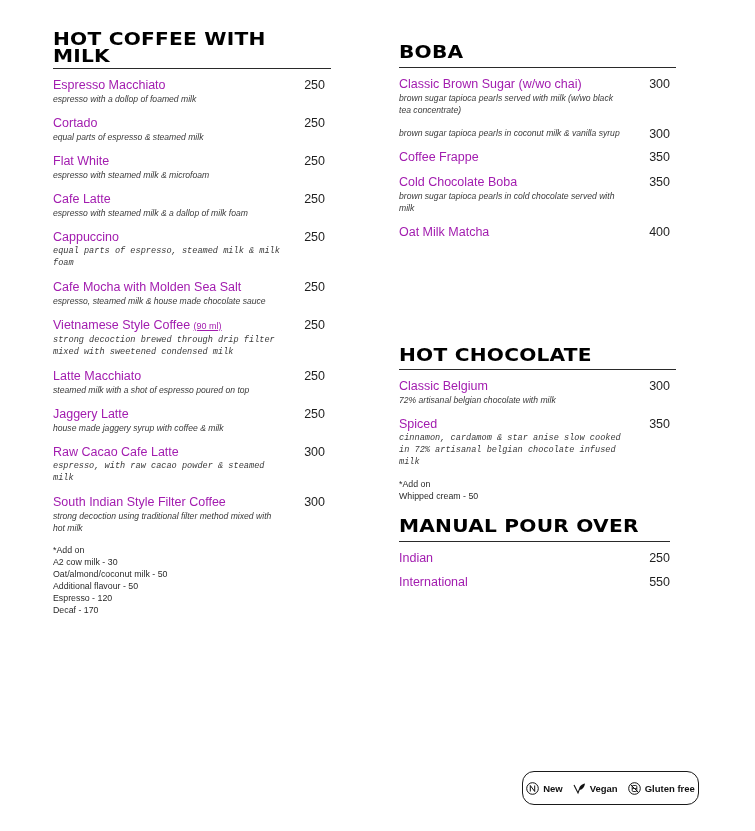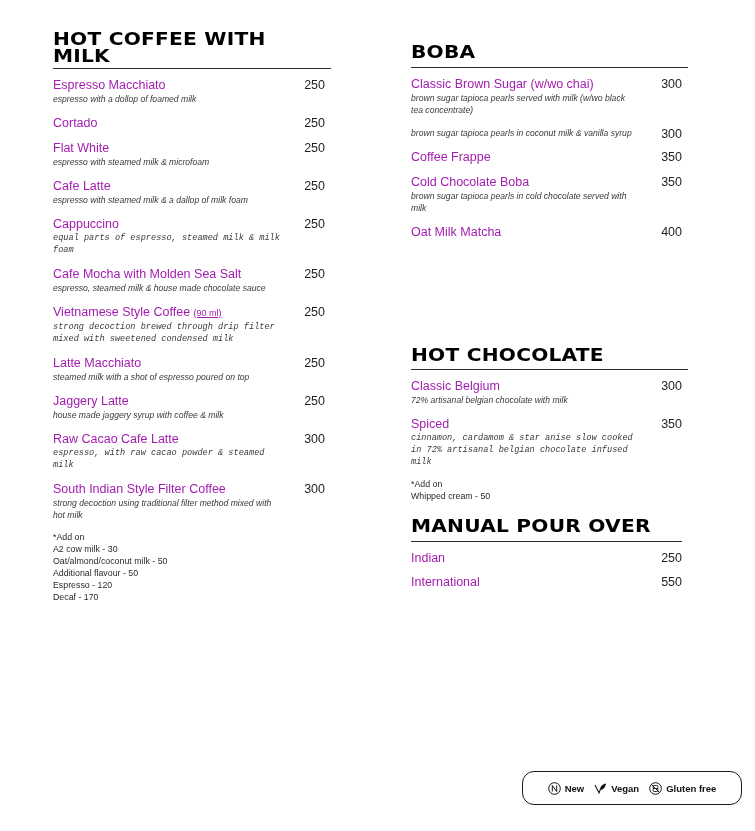--- a/index.html
+++ b/index.html
@@ -1,21 +1,21 @@
 <!DOCTYPE html>
 <html><head>
 <meta charset="utf-8">
 <style>
   * { box-sizing: border-box; margin: 0; padding: 0; }
   html, body { width: 755px; height: 831px; background: #ffffff; overflow: hidden; }
   body { position: relative; font-family: "Liberation Sans", "DejaVu Sans", sans-serif; color: #1a1a1a; }
 
   .col { position: absolute; top: 0; }
   .col-left { left: 53px; width: 278px; }
-  .col-right { left: 399px; width: 277px; margin-left: 12px; }
+  .col-right { left: 399px; width: 277px; }
 
   .section-title {
     font-family: "DejaVu Sans", sans-serif;
     font-weight: 900;
     font-size: 18px;
     line-height: 16px;
     letter-spacing: 0.2px;
     text-transform: uppercase;
     color: #000;
     transform: scaleX(1.12);
@@ -27,21 +27,21 @@
   .item { position: relative; margin-bottom: 11px; }
   .item-name { font-size: 12.5px; line-height: 14px; color: #a21caf; }
   .item-name .small { font-size: 9px; text-decoration: underline; }
   .item-price { font-size: 12.5px; line-height: 14px; color: #1f1f1f; position: absolute; right: 6px; top: 0; }
   .item-desc { font-size: 8.6px; line-height: 12px; font-style: italic; color: #3a3a3a; width: 222px; margin-top: 1px; }
   .item-desc.wide { width: 230px; font-family: Liberation Mono, monospace; }
 
   .addon { font-size: 8.8px; line-height: 12px; color: #2a2a2a; margin-top: -1px; }
 
   .legend {
-    position: absolute; left: 522px; top: 771px; width: 220px; height: 34px;
+    position: absolute; left: 522px; top: 771px; width: 177px; height: 34px;
     border: 1.5px solid #1a1a1a; border-radius: 12px;
     display: flex; align-items: center; justify-content: center; gap: 10px;
     font-size: 9.5px; font-weight: bold; color: #111;
   }
   .legend-item { display: flex; align-items: center; gap: 4px; }
   .legend svg { display: block; }
 </style>
 </head>
 <body>
 
@@ -52,20 +52,21 @@
   <div class="rule" style="margin-top:4px;"></div>
 
   <div class="item">
     <div class="item-name">Espresso Macchiato</div>
     <div class="item-price">250</div>
     <div class="item-desc">espresso with a dollop of foamed milk</div>
   </div>
   <div class="item">
     <div class="item-name">Cortado</div>
     <div class="item-price">250</div>
+    <div class="item-desc">equal parts of espresso &amp; steamed milk</div>
   </div>
   <div class="item">
     <div class="item-name">Flat White</div>
     <div class="item-price">250</div>
     <div class="item-desc">espresso with steamed milk &amp; microfoam</div>
   </div>
   <div class="item">
     <div class="item-name">Cafe Latte</div>
     <div class="item-price">250</div>
     <div class="item-desc">espresso with steamed milk &amp; a dallop of milk foam</div>

